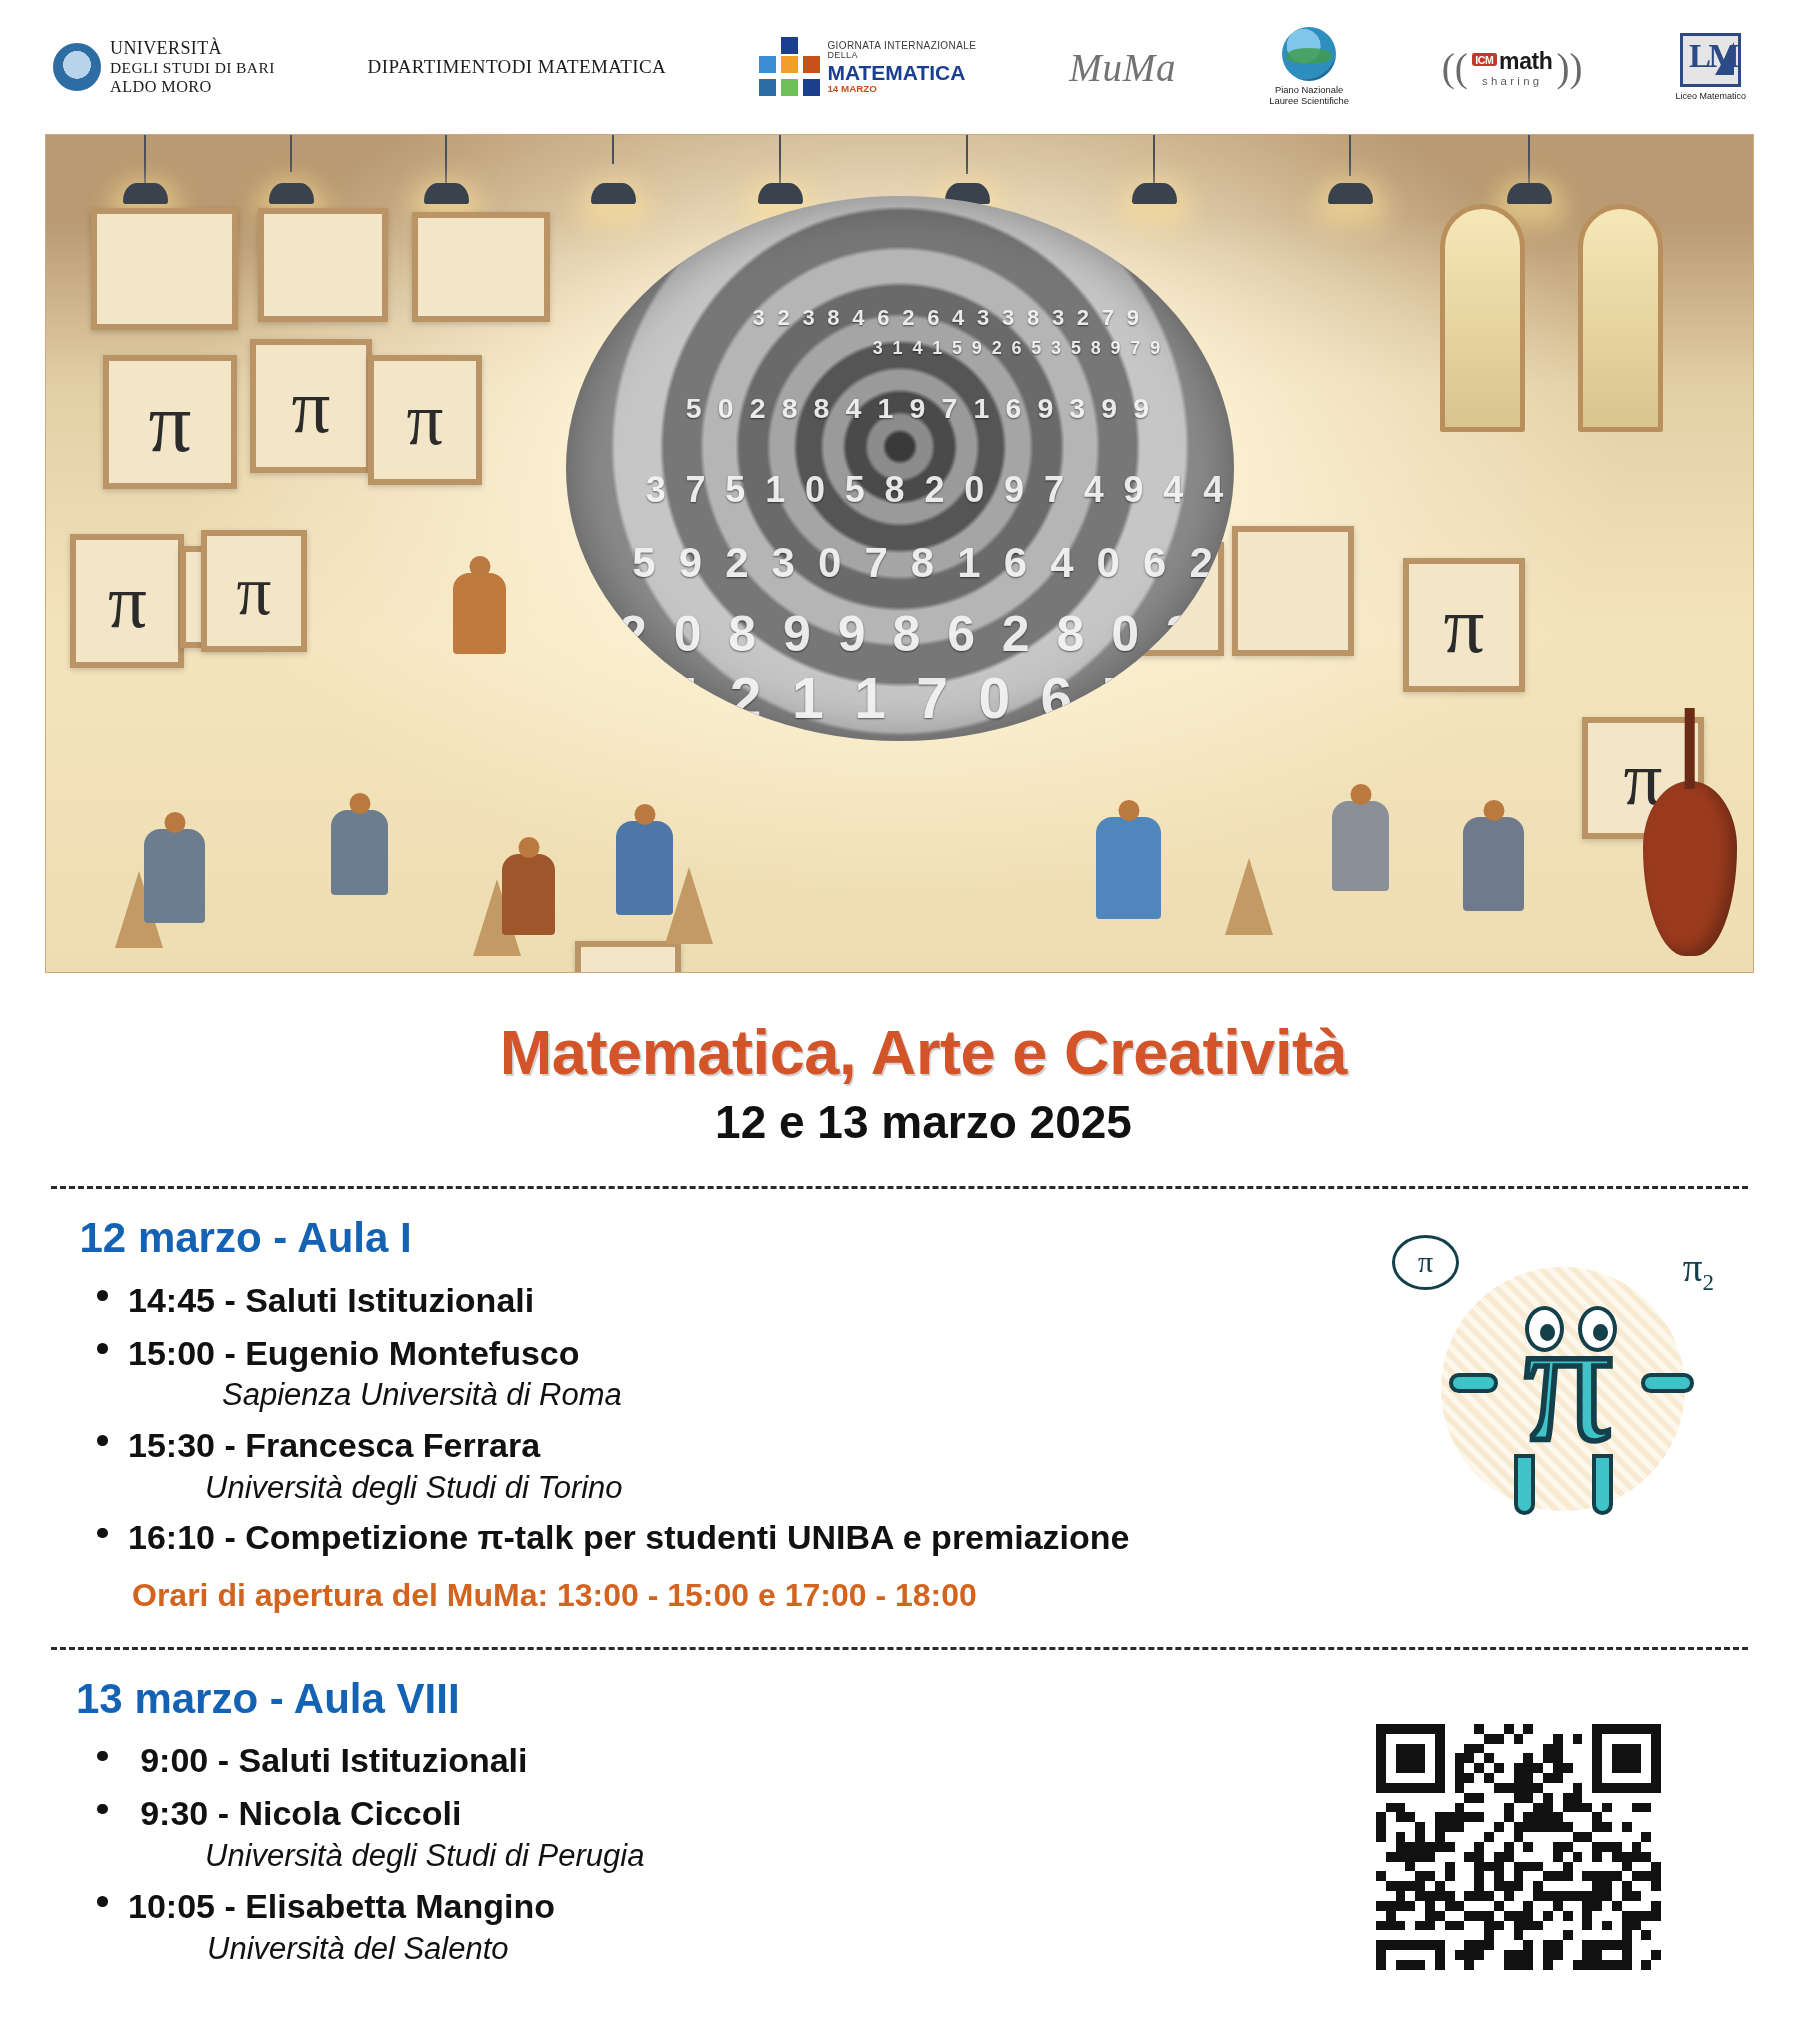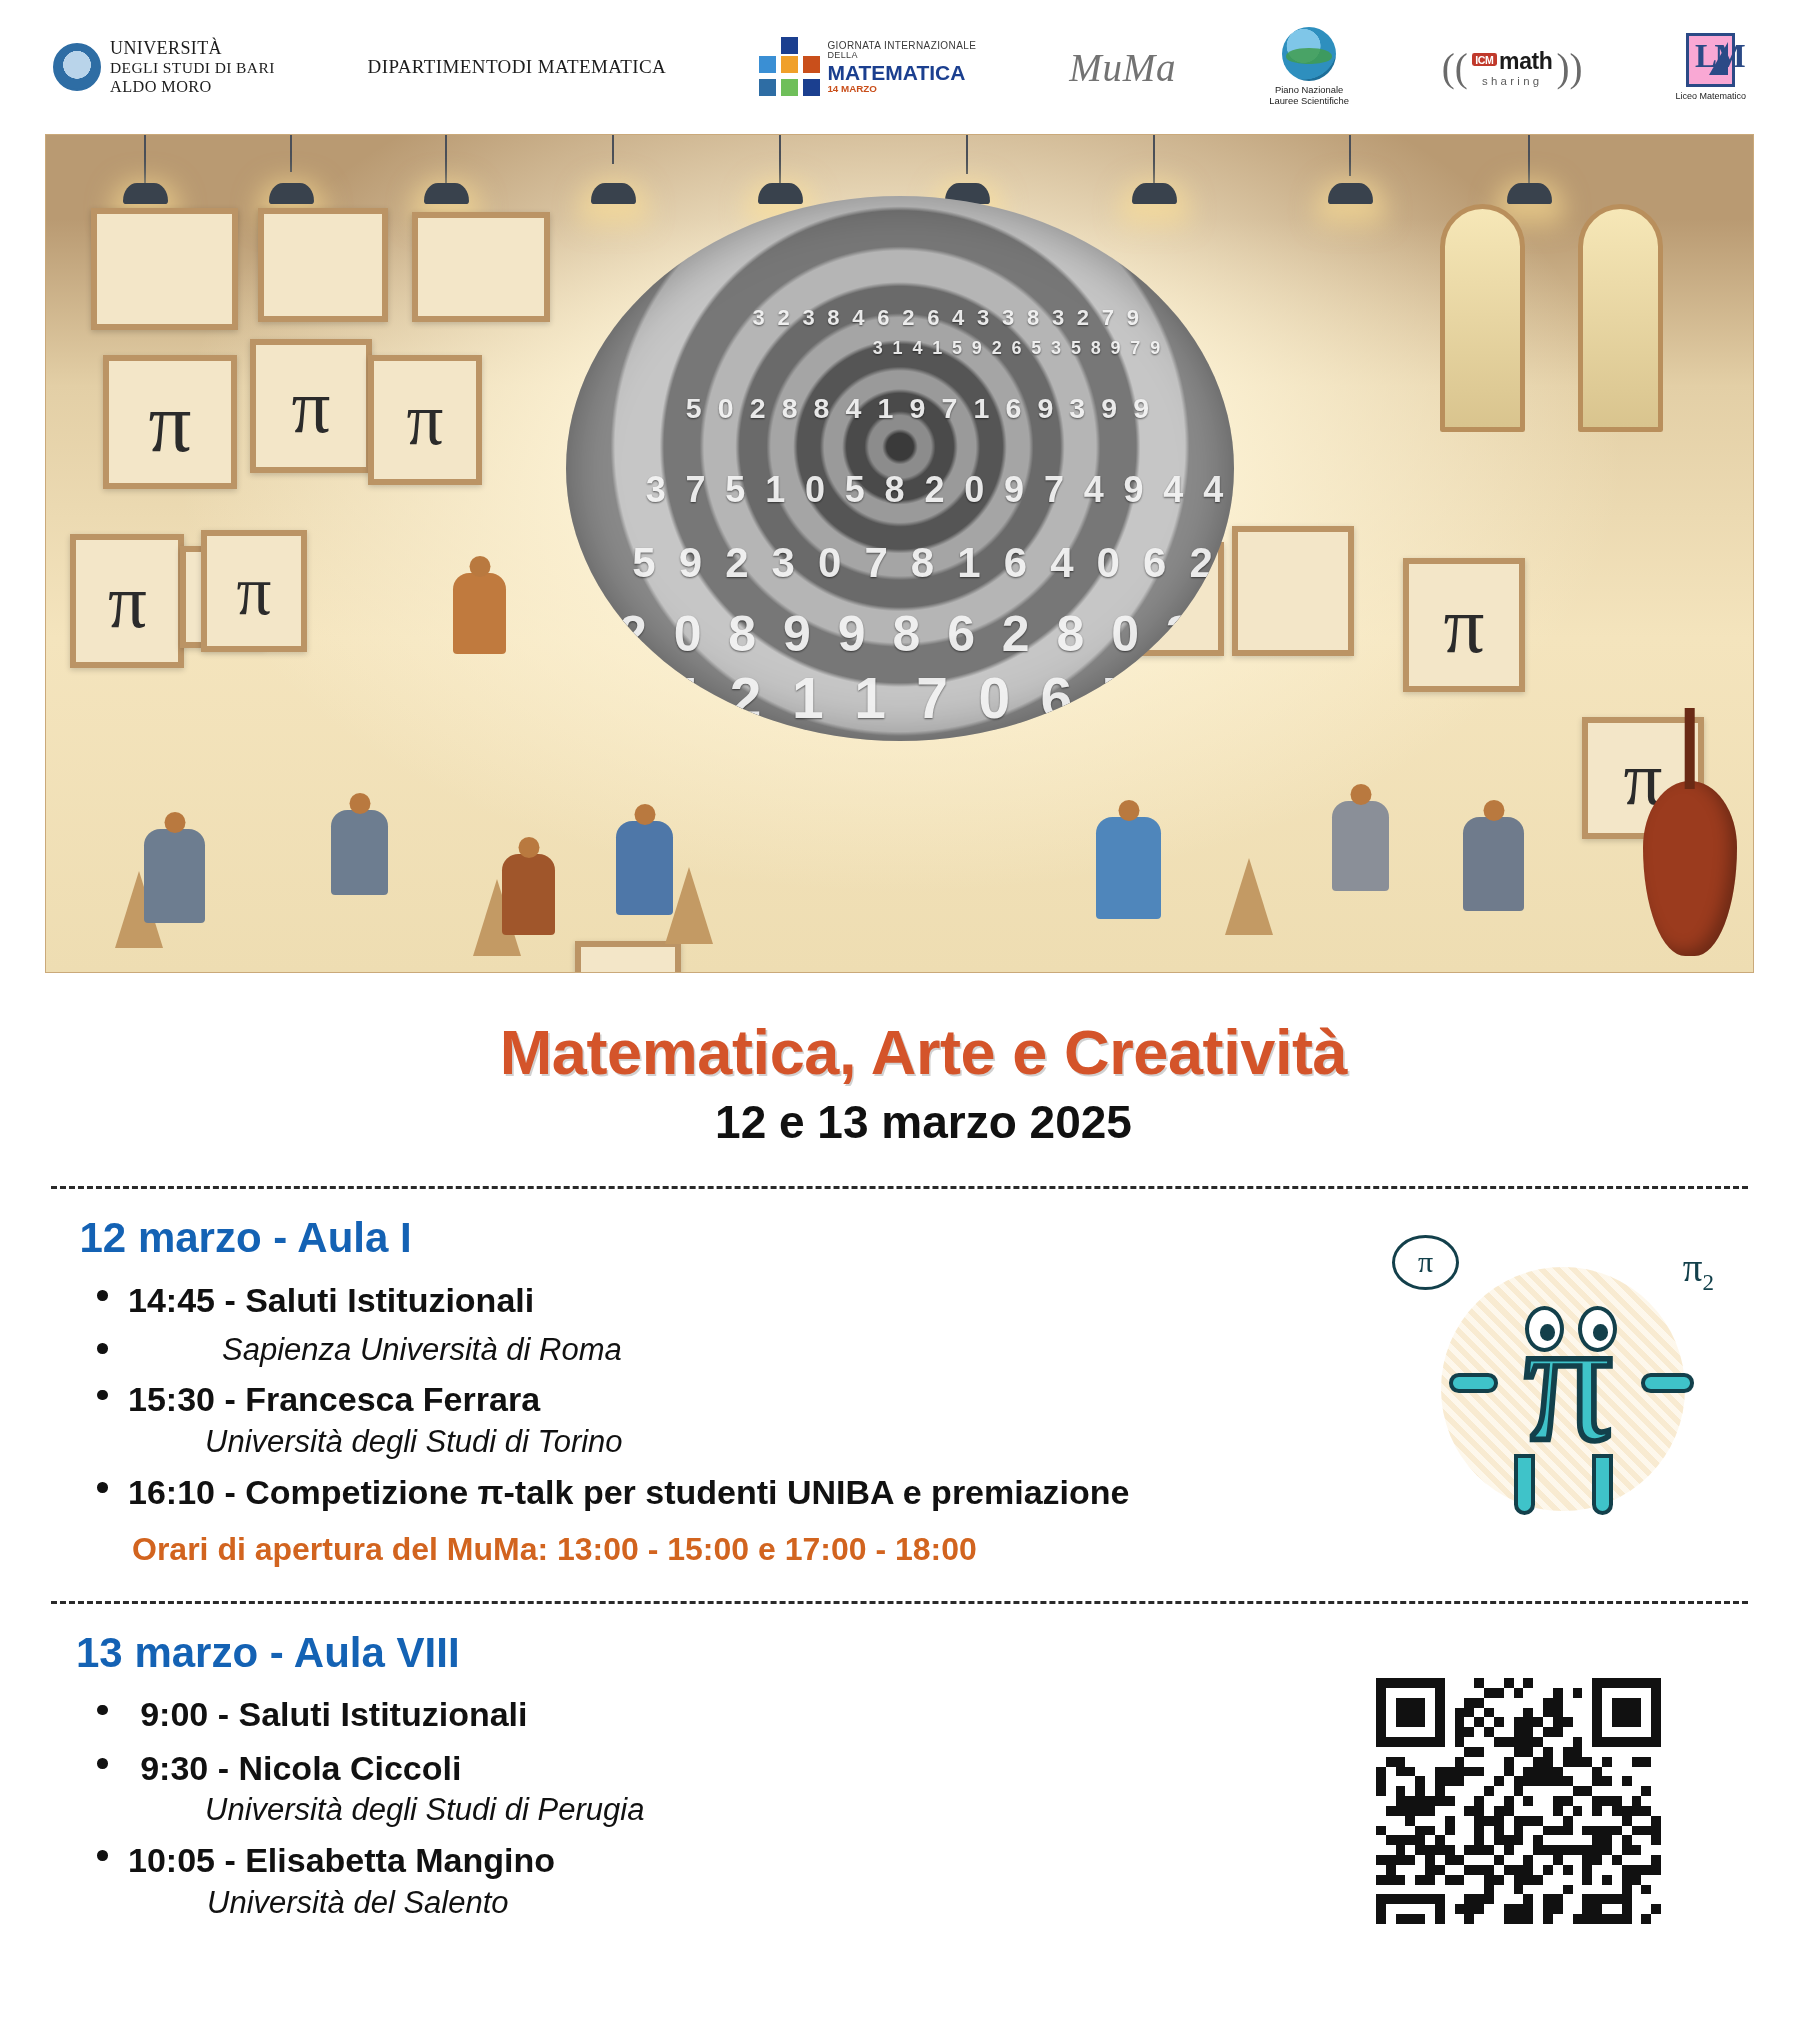--- a/index.html
+++ b/index.html
@@ -145,25 +145,25 @@
   }
   .math-core .mc2 {
     font-size: 11.4px;
     letter-spacing: 3.3px;
     color: #5a5a5a;
   }
 
   
   .logo-liceo { flex-direction: column; gap: 3.3px; }
   .liceo-box {
-    width: 49px; height: 54px;
+    width: 61px; height: 54px;
     border: 3.7px solid #2b4a86;
     box-sizing: border-box;
     position: relative;
-    background: #f9a8d4;
+    background: #e5e5e5;
     text-decoration: underline;
   }
   .liceo-box .lm {
     position: absolute;
     left: 5.7px; top: 1.6px;
     font-family: "Liberation Serif", serif;
     font-size: 33px;
     font-weight: bold;
     color: #2b4a86;
     letter-spacing: -2.4px;
@@ -613,20 +613,21 @@
 <div class="section">
   <div class="section-title">12 marzo - Aula I</div>
 
   <ul class="agenda">
     <li>
       <span class="bullet"></span>
       <div class="item-line">14:45 - Saluti Istituzionali</div>
     </li>
     <li>
       <span class="bullet"></span>
+      <div class="item-line">15:00 - Eugenio Montefusco</div>
       <div class="item-affil">Sapienza Università di Roma</div>
     </li>
     <li>
       <span class="bullet"></span>
       <div class="item-line">15:30 - Francesca Ferrara</div>
       <div class="item-affil" style="margin-left:77px;">Università degli Studi di Torino</div>
     </li>
     <li>
       <span class="bullet"></span>
       <div class="item-line">16:10 - Competizione π-talk per studenti UNIBA e premiazione</div>

